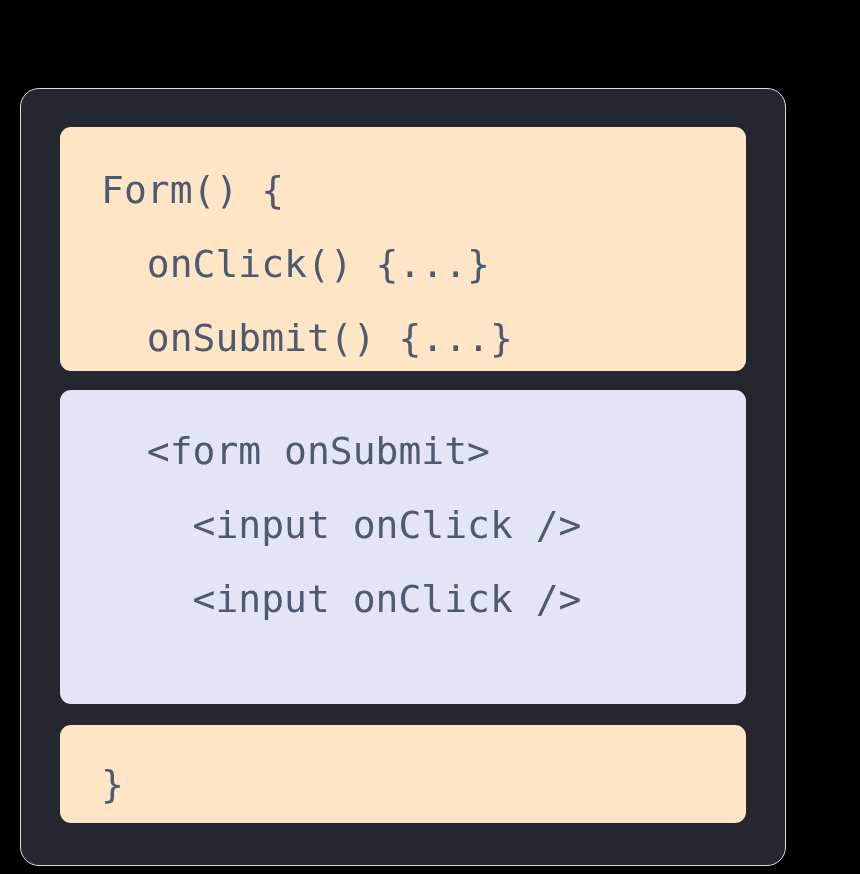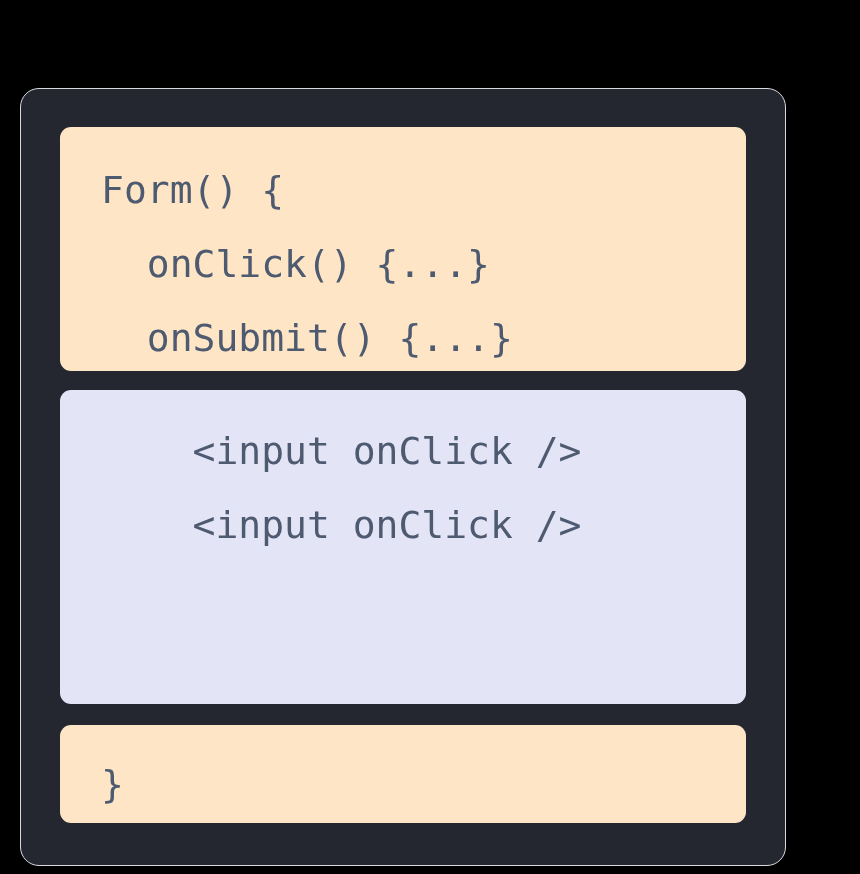--- a/index.html
+++ b/index.html
@@ -72,20 +72,21 @@
 
   <div id="code-card">
 
     <div class="code-block orange" id="block-signature">
       <span class="code-line">Form() {</span>
       <span class="code-line">  onClick() {...}</span>
       <span class="code-line">  onSubmit() {...}</span>
     </div>
 
     <div class="code-block lavender" id="block-markup">
+      <span class="code-line">  &lt;form onSubmit&gt;</span>
       <span class="code-line">    &lt;input onClick /&gt;</span>
       <span class="code-line">    &lt;input onClick /&gt;</span>
     </div>
 
     <div class="code-block orange" id="block-close">
       <span class="code-line">}</span>
     </div>
 
   </div>
 

